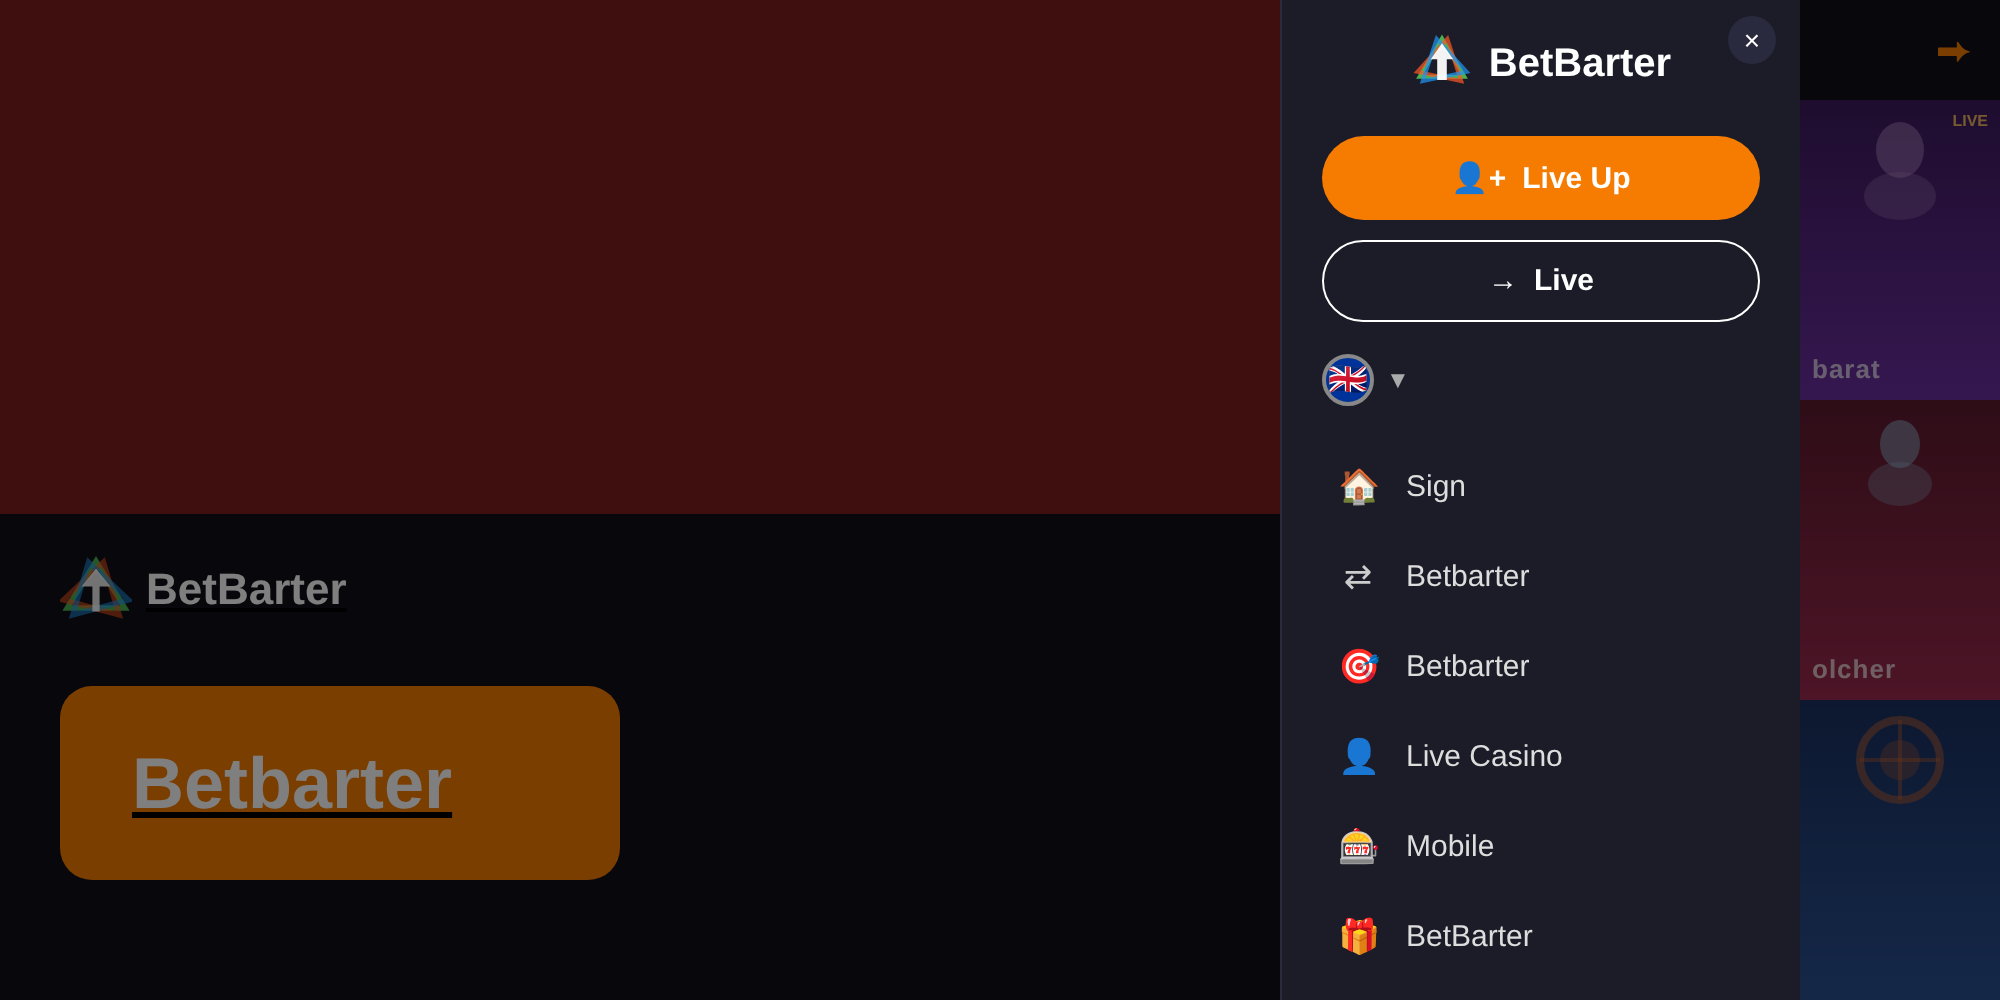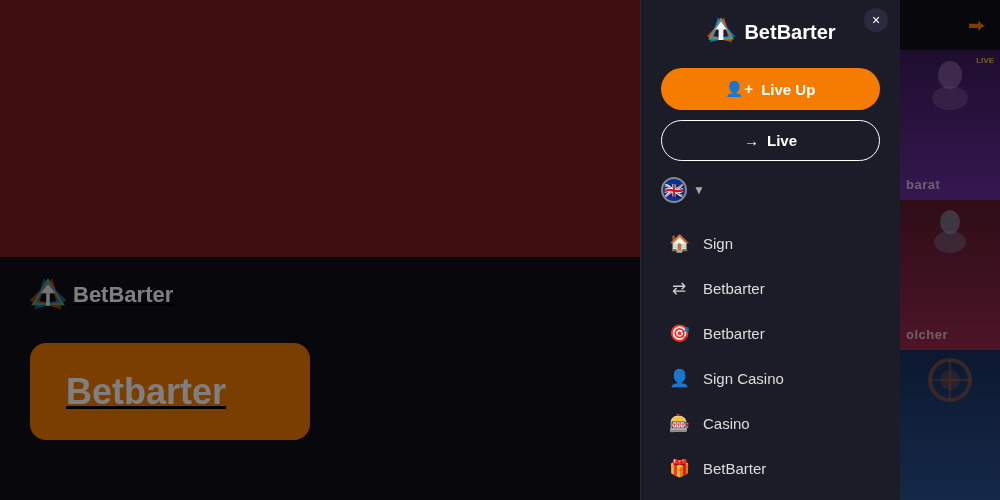--- a/index.html
+++ b/index.html
@@ -388,25 +388,25 @@
       <div class="nav-item">
         <span class="nav-icon">⇄</span>
         <span>Betbarter</span>
       </div>
       <div class="nav-item">
         <span class="nav-icon">🎯</span>
         <span>Betbarter</span>
       </div>
       <div class="nav-item">
         <span class="nav-icon">👤</span>
-        <span>Sign Casino</span>
+        <span>Live Casino</span>
       </div>
       <div class="nav-item">
         <span class="nav-icon">🎰</span>
-        <span>Casino</span>
+        <span>Mobile</span>
       </div>
       <div class="nav-item">
         <span class="nav-icon">🎁</span>
         <span>BetBarter</span>
       </div>
     </nav>
   </div>
 
 </div>
 

